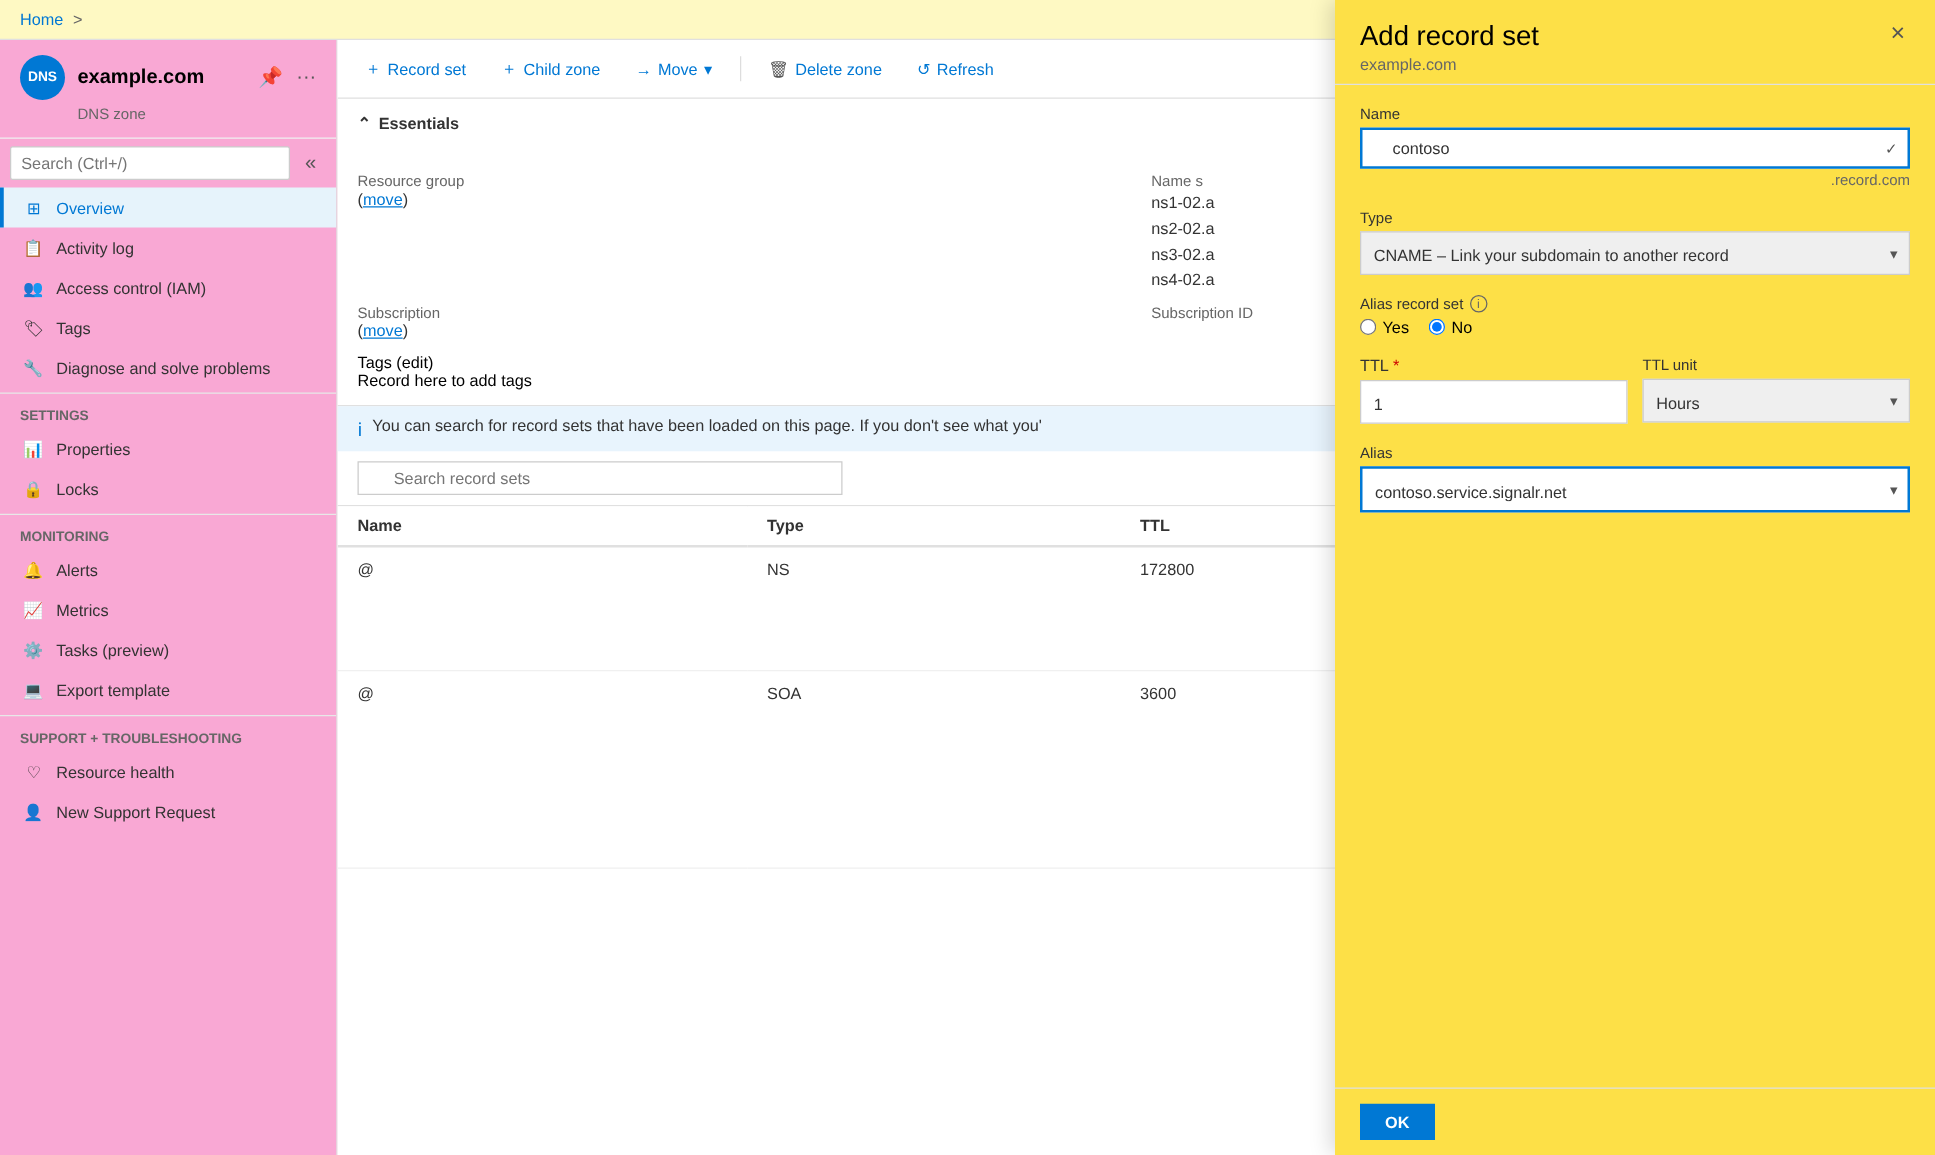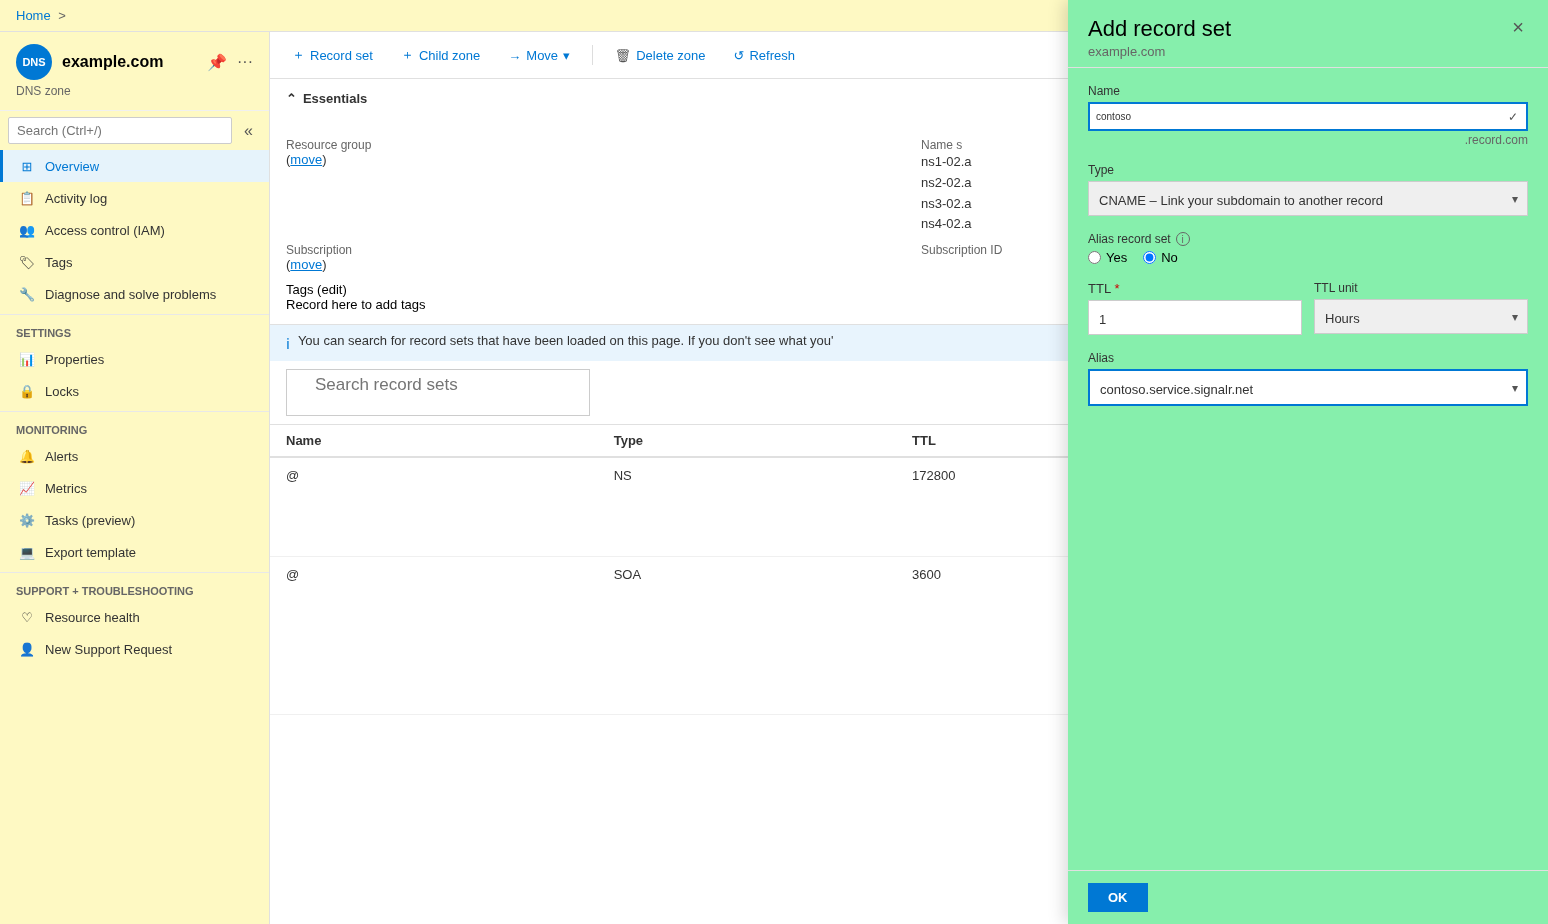--- a/index.html
+++ b/index.html
@@ -5,26 +5,26 @@
     * { box-sizing: border-box; margin: 0; padding: 0; font-family: 'Segoe UI', Arial, sans-serif; font-size: 13px; }
     body { background: #f3f3f3; display: flex; flex-direction: column; height: 924px; overflow: hidden; }
 
     
     .breadcrumb { padding: 8px 16px; font-size: 13px; color: #0078d4; background: #fef9c3; border-bottom: 1px solid #e0e0e0; }
     .breadcrumb span { color: #666; margin: 0 4px; }
 
     .main-layout { display: flex; flex: 1; overflow: hidden; }
 
     
-    .sidebar { width: 270px; background: #fef9c3; border-right: 1px solid #e0e0e0; display: flex; flex-direction: column; overflow-y: auto; flex-shrink: 0; }
+    .sidebar { width: 270px; background: #f9a8d4; border-right: 1px solid #e0e0e0; display: flex; flex-direction: column; overflow-y: auto; flex-shrink: 0; }
     .sidebar-header { padding: 12px 16px; border-bottom: 1px solid #f0f0f0; }
     .sidebar-brand { display: flex; align-items: center; gap: 10px; margin-bottom: 4px; }
     .brand-icon { width: 36px; height: 36px; background: #0078d4; border-radius: 50%; display: flex; align-items: center; justify-content: center; color: #fff; font-size: 11px; font-weight: bold; flex-shrink: 0; }
     .brand-title { font-size: 16px; font-weight: 600; color: #000; }
-    .brand-sub { font-size: 12px; color: #666; }
+    .brand-sub { font-size: 12px; color: #666; margin-left: 46px; }
     .pin-icon, .more-icon { color: #555; cursor: pointer; font-size: 16px; }
 
     .search-box { margin: 8px 12px; }
     .search-box input { width: 100%; padding: 5px 8px; border: 1px solid #ccc; border-radius: 2px; font-size: 13px; color: #333; }
 
     .collapse-btn { padding: 4px 8px; cursor: pointer; color: #555; border: none; background: none; font-size: 16px; }
 
     .nav-item { display: flex; align-items: center; gap: 10px; padding: 8px 16px; cursor: pointer; color: #333; font-size: 13px; border-left: 3px solid transparent; }
     .nav-item.active { background: #e6f3fb; border-left: 3px solid #0078d4; color: #0078d4; }
     .nav-icon { width: 16px; height: 16px; display: flex; align-items: center; justify-content: center; flex-shrink: 0; }
@@ -45,43 +45,43 @@
     .ess-item label { font-size: 12px; color: #666; display: block; }
     .ess-item .val { font-size: 13px; color: #333; }
     .ess-item .link { color: #0078d4; cursor: pointer; text-decoration: underline; }
 
     
     .info-bar { background: #e8f4fd; padding: 8px 16px; display: flex; align-items: flex-start; gap: 8px; font-size: 12px; color: #333; flex-shrink: 0; }
     .info-icon { color: #0078d4; font-size: 15px; flex-shrink: 0; }
 
     
     .record-search { padding: 8px 16px; border-bottom: 1px solid #e0e0e0; flex-shrink: 0; }
-    .record-search input { width: 304px; padding: 5px 8px 20px 28px; border: 1px solid #ccc; font-size: 17px; position: relative; }
+    .record-search input { width: 388px; padding: 5px 8px 5px 28px; border: 1px solid #ccc; font-size: 13px; position: relative; }
     .search-wrap { position: relative; display: inline-block; }
     .search-wrap .s-icon { position: absolute; left: 8px; top: 50%; transform: translateY(-50%); color: #666; font-size: 12px; }
 
     
     .table-wrap { flex: 1; overflow-y: auto; }
     table { width: 100%; border-collapse: collapse; }
     th { text-align: left; padding: 8px 16px; font-size: 13px; font-weight: 600; color: #333; border-bottom: 2px solid #e0e0e0; position: sticky; top: 0; background: #fff; }
     td { padding: 10px 16px; font-size: 13px; color: #333; border-bottom: 1px solid #f0f0f0; vertical-align: top; }
     .cell-multi { color: #0078d4; }
     .cell-multi div { color: #0078d4; line-height: 1.5; }
 
     
-    .panel-overlay { position: fixed; top: 0; right: 0; bottom: 0; width: 480px; background: #86efac; box-shadow: -4px 0 16px rgba(0,0,0,0.15); z-index: 100; display: flex; flex-direction: column; overflow-y: auto; }
+    .panel-overlay { position: fixed; top: 0; right: 0; bottom: 0; width: 480px; background: #fde047; box-shadow: -4px 0 16px rgba(0,0,0,0.15); z-index: 100; display: flex; flex-direction: column; overflow-y: auto; }
     .panel-header { padding: 16px 20px 8px; border-bottom: 1px solid #e0e0e0; display: flex; justify-content: space-between; align-items: flex-start; flex-shrink: 0; }
     .panel-title { font-size: 22px; font-weight: 300; color: #000; }
     .panel-subtitle { font-size: 13px; color: #666; margin-top: 2px; }
     .panel-close { border: none; background: none; font-size: 20px; cursor: pointer; color: #555; padding: 0 4px; }
 
     .panel-body { padding: 16px 20px; flex: 1; }
     .form-group { margin-bottom: 16px; }
     .form-label { font-size: 12px; color: #333; margin-bottom: 4px; display: block; font-weight: 400; }
-    .form-input { width: 100%; padding: 7px 32px 7px 6px; border: 2px solid #0078d4; font-size: 10px; color: #333; outline: none; position: relative; }
+    .form-input { width: 100%; padding: 7px 32px 7px 24px; border: 2px solid #0078d4; font-size: 13px; color: #333; outline: none; position: relative; }
     .form-input-plain { width: 100%; padding: 11px 32px 7px 10px; border: 1px solid #ccc; font-size: 13px; color: #333; outline: none; }
     .input-wrap { position: relative; }
     .input-wrap .chevron { position: absolute; right: 10px; top: 50%; transform: translateY(-50%); color: #555; font-size: 12px; pointer-events: none; }
     .domain-suffix { text-align: right; font-size: 12px; color: #666; margin-top: 2px; }
 
     .radio-group { display: flex; align-items: center; gap: 16px; margin-top: 4px; }
     .radio-item { display: flex; align-items: center; gap: 5px; cursor: pointer; }
     .radio-item input[type="radio"] { cursor: pointer; }
 
     .ttl-row { display: flex; gap: 12px; }

